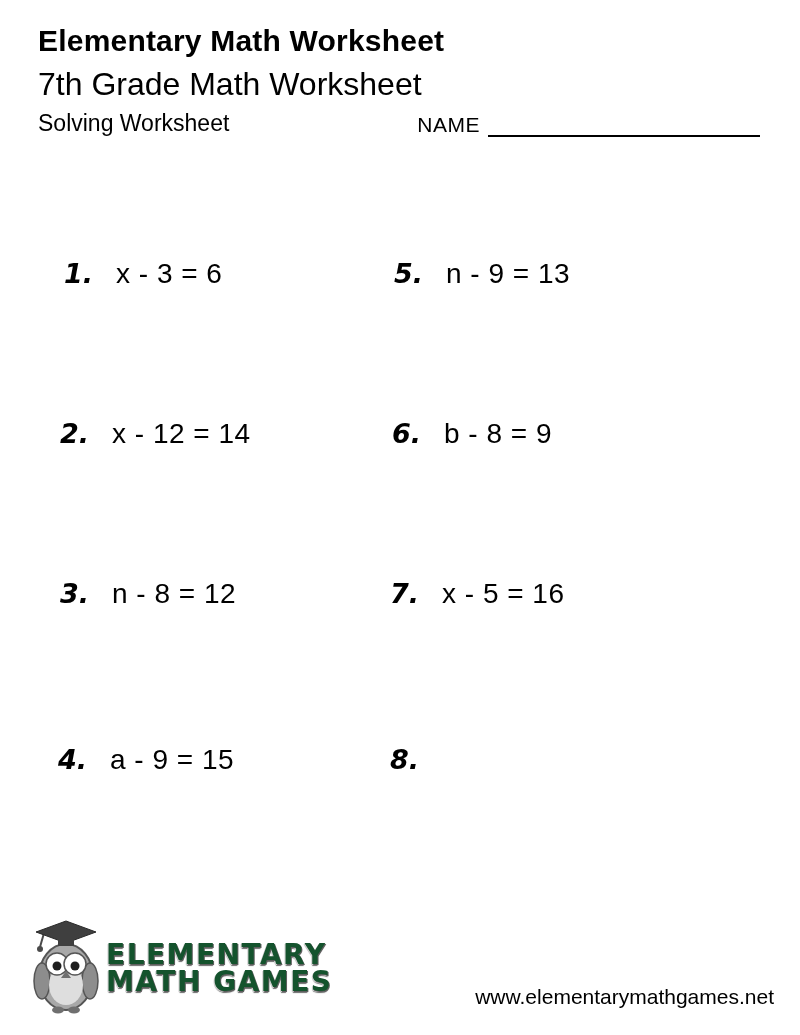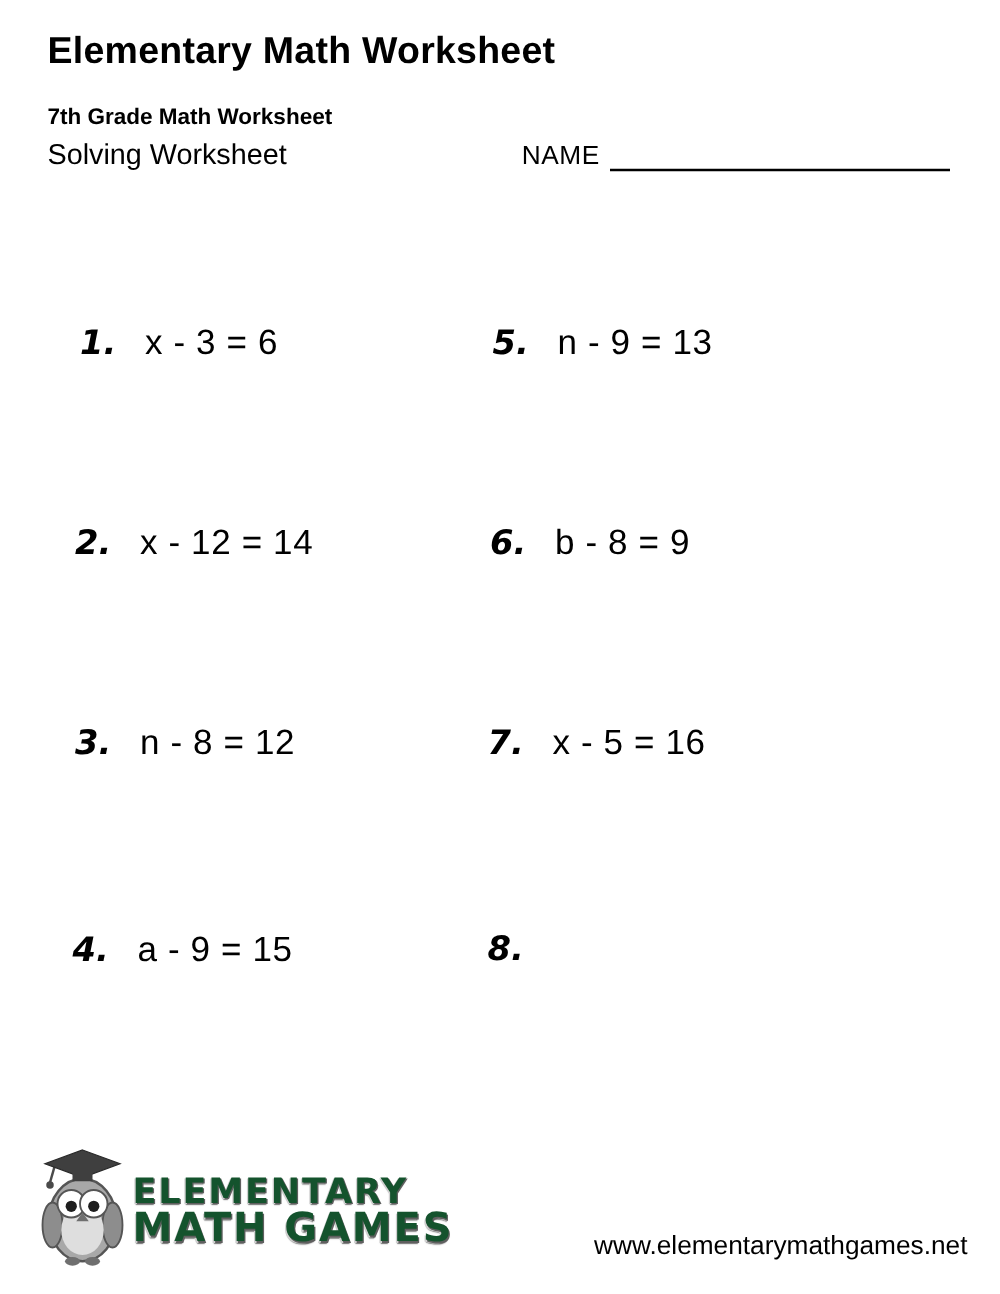--- a/index.html
+++ b/index.html
@@ -25,23 +25,23 @@
     position: absolute;
     left: 38px;
     top: 24px;
     font-size: 30px;
     font-weight: bold;
     letter-spacing: 0.2px;
   }
   .title-line2 {
     position: absolute;
     left: 38px;
-    top: 83px;
-    font-size: 18px;
-    font-weight: bold;
+    top: 66px;
+    font-size: 32px;
+    font-weight: normal;
   }
   .section-row {
     position: absolute;
     left: 38px;
     top: 110px;
     width: 722px;
     display: flex;
     justify-content: space-between;
     align-items: flex-end;
   }
@@ -109,21 +109,21 @@
     font-weight: bold;
     color: #14532d;
     text-shadow:
       1px 1px 0 #5f5f5f,
       -1px 1px 0 #cfcfcf,
       0 2px 1px #6e6e6e;
     line-height: 0.95;
     letter-spacing: 1.5px;
   }
   .logo-text .l1 { font-size: 28px; display: block; }
-  .logo-text .l2 { font-size: 32px; display: block; }
+  .logo-text .l2 { font-size: 28px; display: block; }
   .url {
     font-size: 21px;
     padding-bottom: 10px;
     color: #000;
   }
 </style>
 </head>
 <body>
 
 <div class="page">

